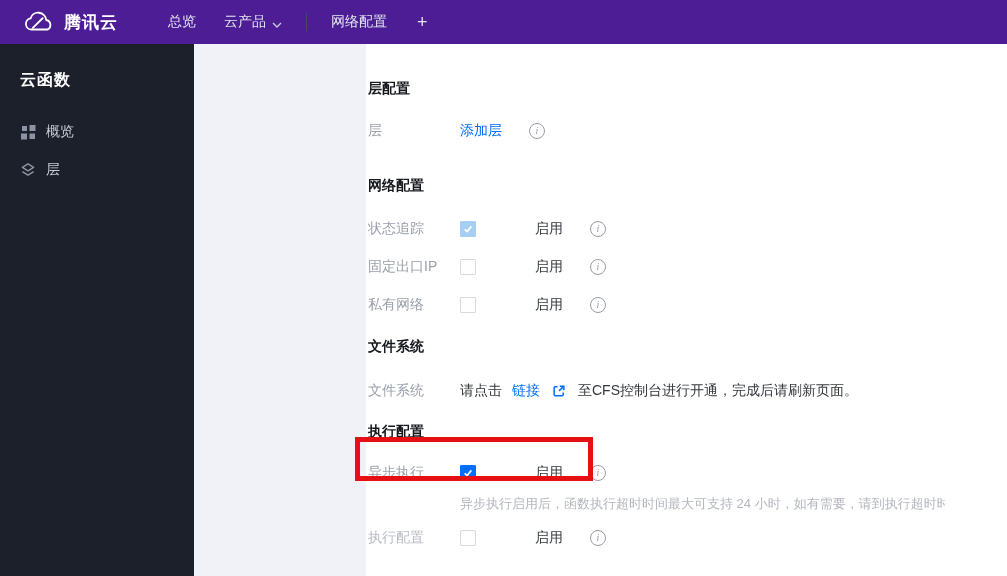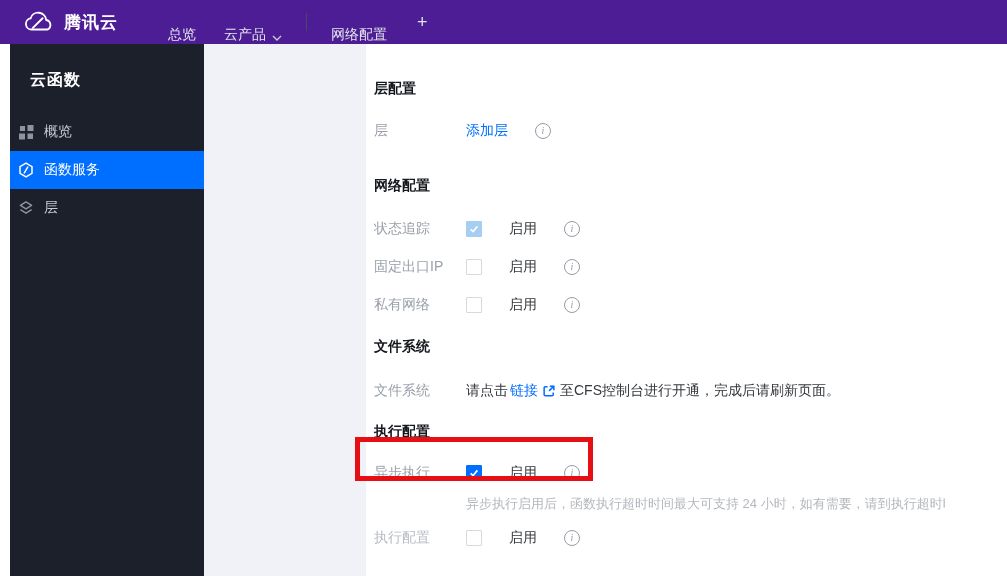--- a/index.html
+++ b/index.html
@@ -14,89 +14,89 @@
   .navbar {
     position: absolute; top: 0; left: 0; width: 1007px; height: 44px;
     background: #4c1d95; display: flex; align-items: center; z-index: 3;
   }
   .logo-wrap { display: flex; align-items: center; padding-left: 22px; cursor: pointer; }
   .logo-wrap svg { display: block; }
   .brand { color: #ffffff; font-size: 17px; font-weight: 700; margin-left: 10px; letter-spacing: 1px; }
   .nav-menu { display: flex; align-items: center; margin-left: 36px; }
   .nav-item {
     color: #e3e6ec; font-size: 14px; padding: 0 14px; height: 44px;
-    display: flex; align-items: flex-end; cursor: pointer; white-space: nowrap;
+    display: flex; align-items: center; cursor: pointer; white-space: nowrap;
   }
   .nav-item .chev { margin-left: 6px; margin-top: 2px; }
   .nav-divider { width: 1px; height: 18px; background: #434b5c; margin: 0 10px; }
   .nav-plus { font-size: 18px; color: #dfe2e8; padding: 0 16px; cursor: pointer; }
 
   
   .sidebar {
-    position: absolute; top: 44px; left: 10px; width: 194px; height: 532px;
+    position: absolute; top: 44px; left: 0; width: 194px; height: 532px;
     background: #1c202b; z-index: 2;
   }
   .sidebar-title {
     color: #ffffff; font-size: 16px; font-weight: 700;
     padding: 26px 20px 22px 20px; letter-spacing: 1px;
   }
   .side-item {
     height: 38px; display: flex; align-items: center; gap: 10px;
-    padding-left: 8px; font-size: 14px; color: #c6cbd6; cursor: pointer;
+    padding-left: 20px; font-size: 14px; color: #c6cbd6; cursor: pointer;
   }
   .side-item .ic { display: flex; align-items: center; color: #8d93a3; }
   .side-item.active { background: #006eff; color: #ffffff; }
   .side-item.active .ic { color: #ffffff; }
 
   
   .gutter {
     position: absolute; top: 44px; left: 194px; width: 172px; height: 532px;
     background: #f1f2f7; z-index: 1;
   }
 
   
   .main {
     position: absolute; top: 44px; left: 366px; width: 579px; height: 532px;
-    background: #ffffff; padding: 26px 0 0 8px; overflow: hidden; white-space: nowrap;
+    background: #ffffff; padding: 26px 0 0 2px; overflow: hidden; white-space: nowrap;
   }
   .section-title { font-size: 14px; font-weight: 700; color: #15181d; line-height: 20px; }
   .st-1 { margin-top: 8px; }
   .st-2 { margin-top: 25px; }
   .st-3 { margin-top: 12px; }
   .st-4 { margin-top: 11px; }
   .form-row { display: flex; align-items: center; height: 38px; }
   .mt-14 { margin-top: 14px; }
   .mt-15 { margin-top: 15px; }
   .mt-16 { margin-top: 16px; }
   .mt-13 { margin-top: 13px; }
   .mt-6  { margin-top: 6px; }
   .row-label { width: 92px; flex-shrink: 0; font-size: 14px; color: #9aa0aa; }
   .row-label.lighter { color: #b7bcc4; }
   .row-control { display: flex; align-items: center; gap: 27px; }
   .link { color: #006eff; font-size: 14px; cursor: pointer; text-decoration: none; }
-  .enable-label { font-size: 14px; color: #35383d; }
+  .enable-label { font-size: 14px; color: #35383d; margin-left: 32px; }
 
   .checkbox {
     width: 16px; height: 16px; border-radius: 1px; position: relative;
     display: inline-flex; align-items: center; justify-content: center; cursor: pointer;
   }
   .checkbox.unchecked { background: #ffffff; border: 1px solid #d6d9de; }
   .checkbox.checked { background: #006eff; border: 1px solid #006eff; }
   .checkbox.checked-disabled { background: #a6cdf2; border: 1px solid #a6cdf2; cursor: default; }
 
   .info-icon {
     width: 16px; height: 16px; border: 1px solid #979ca5; border-radius: 50%;
     color: #979ca5; font-size: 10px; font-style: italic; font-family: "Liberation Serif", serif;
     display: inline-flex; align-items: center; justify-content: center; cursor: pointer;
     line-height: 1;
   }
 
   .helper-text { margin-left: 92px; margin-top: 2px; color: #b3b7be; font-size: 13px; line-height: 19px; }
 
-  .fs-sentence { display: flex; align-items: center; font-size: 14px; color: #35383d; gap: 2px; }
+  .fs-sentence { display: flex; align-items: center; font-size: 14px; color: #35383d; gap: 10px; }
   .ext-icon { display: inline-flex; align-items: center; margin: 0 2px; cursor: pointer; }
 
   
   .annotation-box {
     position: absolute; left: 355px; top: 437px; width: 238px; height: 44px;
     border: 5px solid #e60f13; z-index: 10; pointer-events: none;
   }
 </style>
 </head>
 <body>
@@ -139,29 +139,20 @@
       <svg width="16" height="16" viewBox="0 0 16 16" fill="currentColor">
         <rect x="2" y="2" width="5" height="5"></rect>
         <rect x="9.5" y="1" width="6" height="6"></rect>
         <rect x="1" y="9.5" width="6" height="6"></rect>
         <rect x="9.5" y="9.5" width="5.5" height="5.5"></rect>
       </svg>
     </span>
     <span>概览</span>
   </div>
 
-  <div class="side-item active">
-    <span class="ic">
-      <svg width="16" height="16" viewBox="0 0 16 16">
-        <polygon points="8,1.2 14,4.6 14,11.4 8,14.8 2,11.4 2,4.6" fill="none" stroke="currentColor" stroke-width="1.5"></polygon>
-        <line x1="9.7" y1="5.1" x2="6.3" y2="10.9" stroke="currentColor" stroke-width="1.5" stroke-linecap="round"></line>
-      </svg>
-    </span>
-    <span>函数服务</span>
-  </div>
 
   <div class="side-item">
     <span class="ic">
       <svg width="16" height="16" viewBox="0 0 16 16">
         <path d="M8 1.8 L13.6 5.3 L8 8.8 L2.4 5.3 Z" fill="none" stroke="currentColor" stroke-width="1.4" stroke-linejoin="round"></path>
         <path d="M2.4 9.6 L8 13.1 L13.6 9.6" fill="none" stroke="currentColor" stroke-width="1.4" stroke-linejoin="round"></path>
       </svg>
     </span>
     <span>层</span>
   </div>

